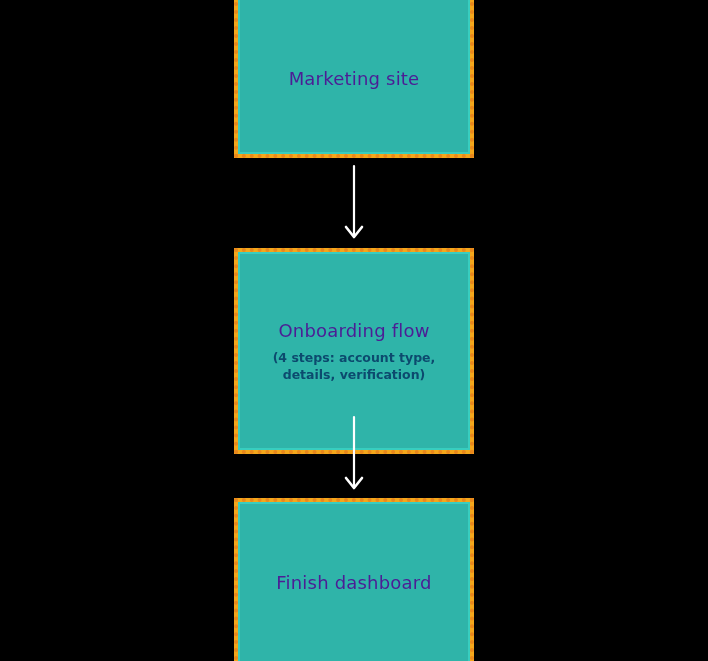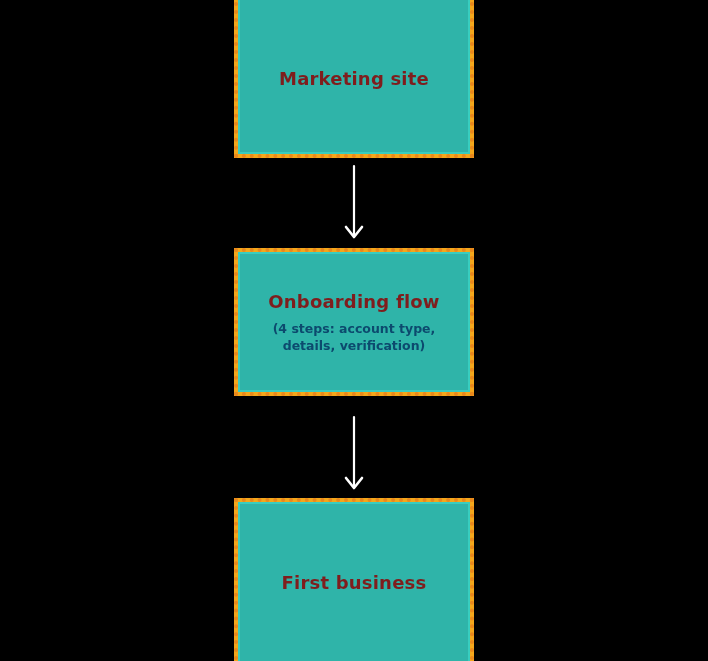--- a/index.html
+++ b/index.html
@@ -30,28 +30,28 @@
   }
   
   .node::after {
     content: "";
     position: absolute;
     inset: -4px;
     border: 4px dotted rgba(215, 80, 30, 0.35);
     pointer-events: none;
   }
   .node-marketing   { top: -6px;  height: 164px; padding-top: 6px; }
-  .node-onboarding  { top: 248px; height: 148px; }
+  .node-onboarding  { top: 248px; height: 206px; }
   .node-dashboard   { top: 498px; height: 170px; }
 
   .node-title {
-    font-weight: 700;
+    font-weight: 400;
     font-size: 18px;
     line-height: 24px;
-    color: #7f1d1d;
+    color: #4c1d95;
     letter-spacing: 0.2px;
     text-align: center;
     white-space: nowrap;
   }
   .node-subtitle {
     margin-top: 6px;
     font-weight: 700;
     font-size: 12.5px;
     line-height: 17px;
     color: #0c4a6e;
@@ -94,16 +94,16 @@
   </div>
 
   <div class="connector connector-2">
     <svg width="24" height="78" viewBox="0 0 24 78">
       <line x1="12" y1="2" x2="12" y2="72" stroke="#FFFFFF" stroke-width="2.2" stroke-linecap="round"></line>
       <polyline points="4,63 12,73 20,63" fill="none" stroke="#FFFFFF" stroke-width="2.6" stroke-linecap="round" stroke-linejoin="round"></polyline>
     </svg>
   </div>
 
   <div class="node node-dashboard">
-    <div class="node-title">First business</div>
+    <div class="node-title">Finish dashboard</div>
   </div>
 
 </div>
 
 </body></html>

